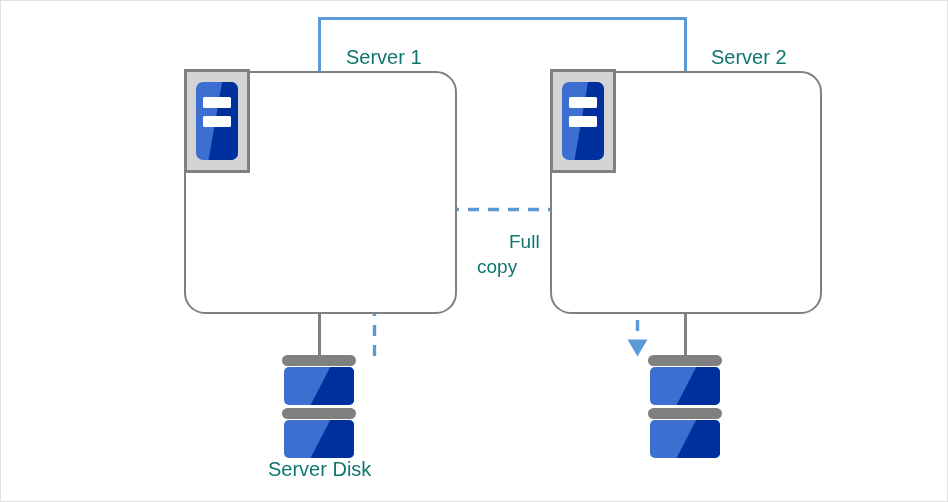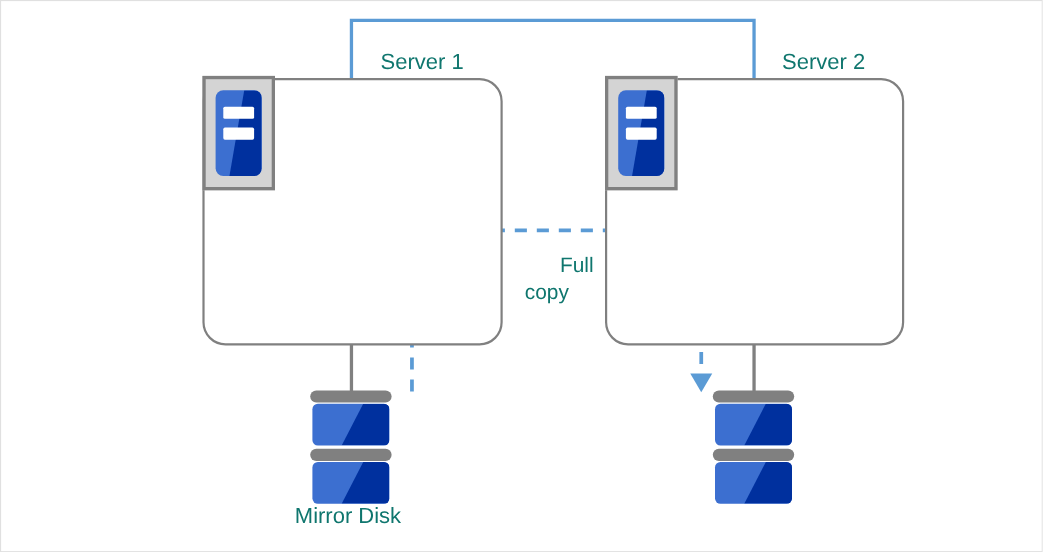--- a/index.html
+++ b/index.html
@@ -172,21 +172,21 @@
     <div class="platter-body">
       <div class="dark-wedge"></div>
     </div>
     <div class="gap"></div>
     <div class="platter-bar"></div>
     <div class="platter-body">
       <div class="dark-wedge"></div>
     </div>
   </div>
 
-  <div class="label disk-label" style="left:267px; top:455px;">Mirror Disk</div>
+  <div class="label disk-label" style="left:267px; top:455px;">Server Disk</div>
 
   <div class="disk" style="left:647px; top:354px; width:74px;">
     <div class="platter-bar"></div>
     <div class="platter-body">
       <div class="dark-wedge"></div>
     </div>
     <div class="gap"></div>
     <div class="platter-bar"></div>
     <div class="platter-body">
       <div class="dark-wedge"></div>

